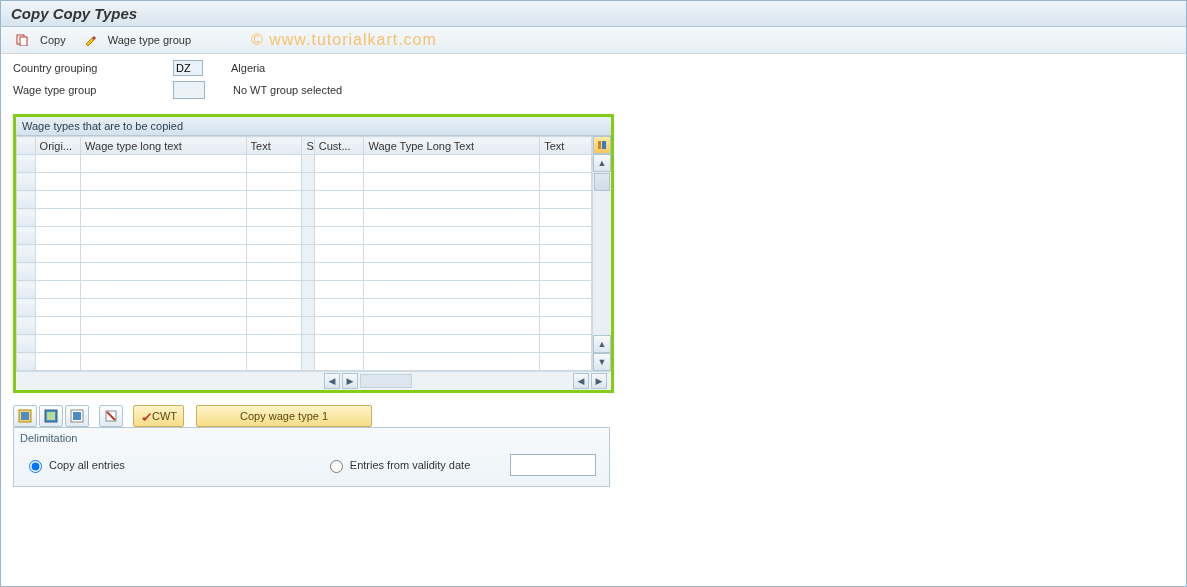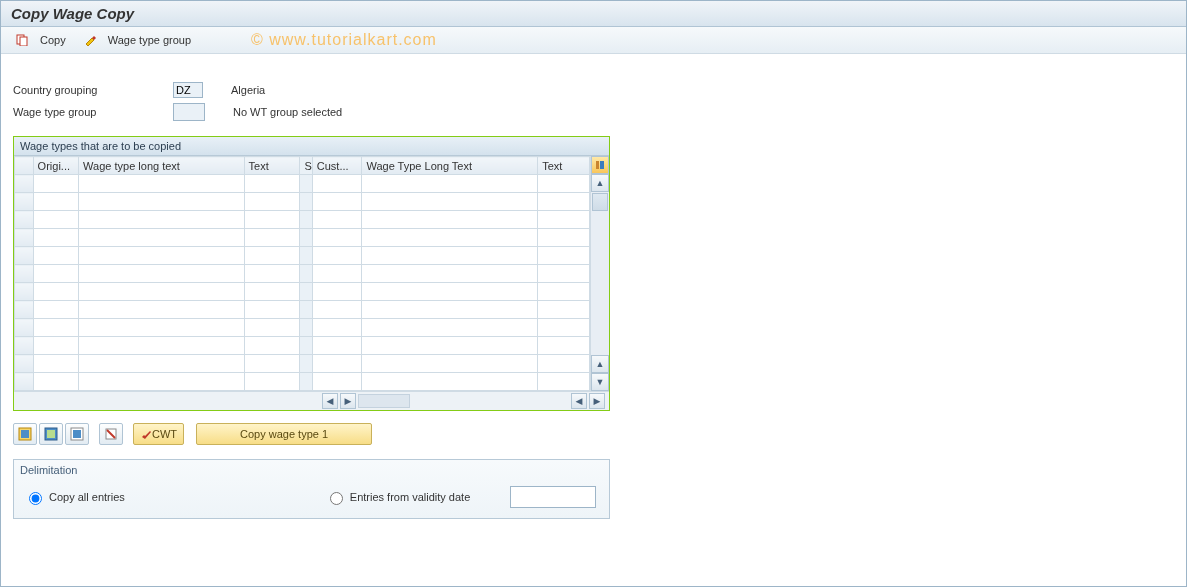--- a/index.html
+++ b/index.html
@@ -1,62 +1,62 @@
 <!DOCTYPE html>
 <html><head>
 <meta charset="utf-8">
 <style>
   html,body{margin:0;padding:0;font-family:Arial,Helvetica,sans-serif;font-size:11px;color:#333;background:#f5f7f9}
   .app{width:1187px;height:587px;background:#fff;border:1px solid #9db5c8;box-sizing:border-box;overflow:hidden;position:relative}
   .titlebar{background:linear-gradient(#f0f4f8,#d8e4ee);border-bottom:1px solid #b0c4d4;padding:4px 10px;font-size:15px;font-weight:bold;font-style:italic;color:#333}
   .toolbar{background:linear-gradient(#f6f9fb,#e6eef4);border-bottom:1px solid #cfdbe4;padding:4px 8px;display:flex;align-items:center;gap:4px;position:relative}
   .toolbar .tbtn{display:inline-flex;align-items:center;gap:12px;padding:2px 6px;border:1px solid transparent;border-radius:2px;cursor:pointer}
   .watermark{position:absolute;left:250px;top:4px;color:#f7c26b;font-size:16px;letter-spacing:1px}
-  .content{padding:26px 12px}
+  .content{padding:4px 12px}
   .field-row{display:flex;align-items:center;height:20px;margin:0 0 2px 0}
   .field-label{width:160px}
   .tiny-input{width:30px;height:16px;border:1px solid #9db5c8;background:#eaf1f7;font-size:11px;padding:0 2px;box-sizing:border-box}
   .display-text{margin-left:28px}
   .empty-box{width:30px;height:16px;border:1px solid #9db5c8;background:#eaf1f7}
   .chk{margin:0 4px 0 0;vertical-align:middle}
-  .groupbox{border:1px solid #84cc16;margin-top:14px;width:595px;background:#404040}
+  .groupbox{border:3px solid #84cc16;margin-top:14px;width:595px;background:#404040}
   .groupbox .gb-title{background:linear-gradient(#e8f0f7,#d4e2ed);border-bottom:1px solid #b7c9d7;padding:3px 6px;color:#2c3e50}
   .grid-wrap{display:flex}
   .grid{border-collapse:collapse;width:576px;table-layout:fixed}
   .grid th,.grid td{border:1px solid #cfdbe4;height:18px;padding:0 4px;text-align:left;background:#fff;overflow:hidden;white-space:nowrap;box-sizing:border-box}
   .grid th{background:linear-gradient(#f2f6fa,#e2ebf2);font-weight:normal;color:#333}
   .grid .rowsel{background:linear-gradient(#f2f6fa,#e2ebf2);width:18px}
   .grid .scol{width:12px;background:#eaf1f7}
   .scroll-col{width:18px;background:#e8eef4;border-left:1px solid #cfdbe4;display:flex;flex-direction:column;align-items:center;gap:0}
   .sc-btn{width:16px;height:16px;background:linear-gradient(#f6f9fb,#dce6ee);border:1px solid #b0c4d4;display:flex;align-items:center;justify-content:center;font-size:9px;color:#46607a;cursor:pointer}
   .sc-cfg{background:linear-gradient(#ffe9a8,#f8c65a)}
   .sc-thumb{width:14px;height:16px;background:linear-gradient(#dfe9f1,#cfdce7);border:1px solid #b0c4d4;margin-top:1px}
   .hscroll{height:18px;background:#edf2f6;border-top:1px solid #cfdbe4;display:flex;align-items:center}
   .hscroll .spacer{flex:0 0 308px}
   .hscroll .hctrl{display:flex;align-items:center;gap:2px}
   .hscroll .htrack{height:12px;width:50px;background:#dde6ee;border:1px solid #c4d2de}
   .hscroll .hbtn{width:14px;height:14px;background:linear-gradient(#f6f9fb,#dce6ee);border:1px solid #b0c4d4;display:flex;align-items:center;justify-content:center;font-size:9px;color:#46607a;cursor:pointer}
   .btn-row{margin-top:12px;display:flex;align-items:center;gap:2px}
   .mini-ico{width:22px;height:20px;border:1px solid #b0c4d4;background:linear-gradient(#fdfefe,#e2ebf2);display:inline-flex;align-items:center;justify-content:center;cursor:pointer;border-radius:2px}
   .ybtn{height:20px;border:1px solid #c9b15a;background:linear-gradient(#fff4c9,#f7dd87);display:inline-flex;align-items:center;justify-content:center;padding:0 12px;cursor:pointer;border-radius:2px;color:#5a4a12}
   .ybtn.small{padding:0 6px;}
-  .delim-box{margin-top:14px;border:1px solid #b7c9d7;width:595px;background:linear-gradient(#f7fafc,#eef4f8)}
+  .delim-box{border:1px solid #b7c9d7;width:595px;background:linear-gradient(#f7fafc,#eef4f8)}
   .delim-box .gb-title{background:transparent;border-bottom:none;padding:4px 6px;color:#46607a}
   .delim-body{display:flex;align-items:center;padding:6px 10px 10px 10px;gap:40px}
   .radio-opt{display:flex;align-items:center;gap:4px}
   .date-in{width:80px;height:18px;border:1px solid #9db5c8;background:#fff}
   svg{display:block}
 </style>
 </head>
 <body>
 
 <div class="app">
 
   <div class="titlebar">
-    <span>Copy Wage Copy</span>
+    <span>Copy Copy Types</span>
   </div>
 
   <div class="toolbar">
     <div class="tbtn">
       <span>
         <svg width="12" height="12">
             <rect x="1" y="1" width="7" height="9" fill="#fff" stroke="#c0392b"></rect>
             <rect x="4" y="3" width="7" height="9" fill="#fff" stroke="#c0392b"></rect>
           </svg>
       </span>

